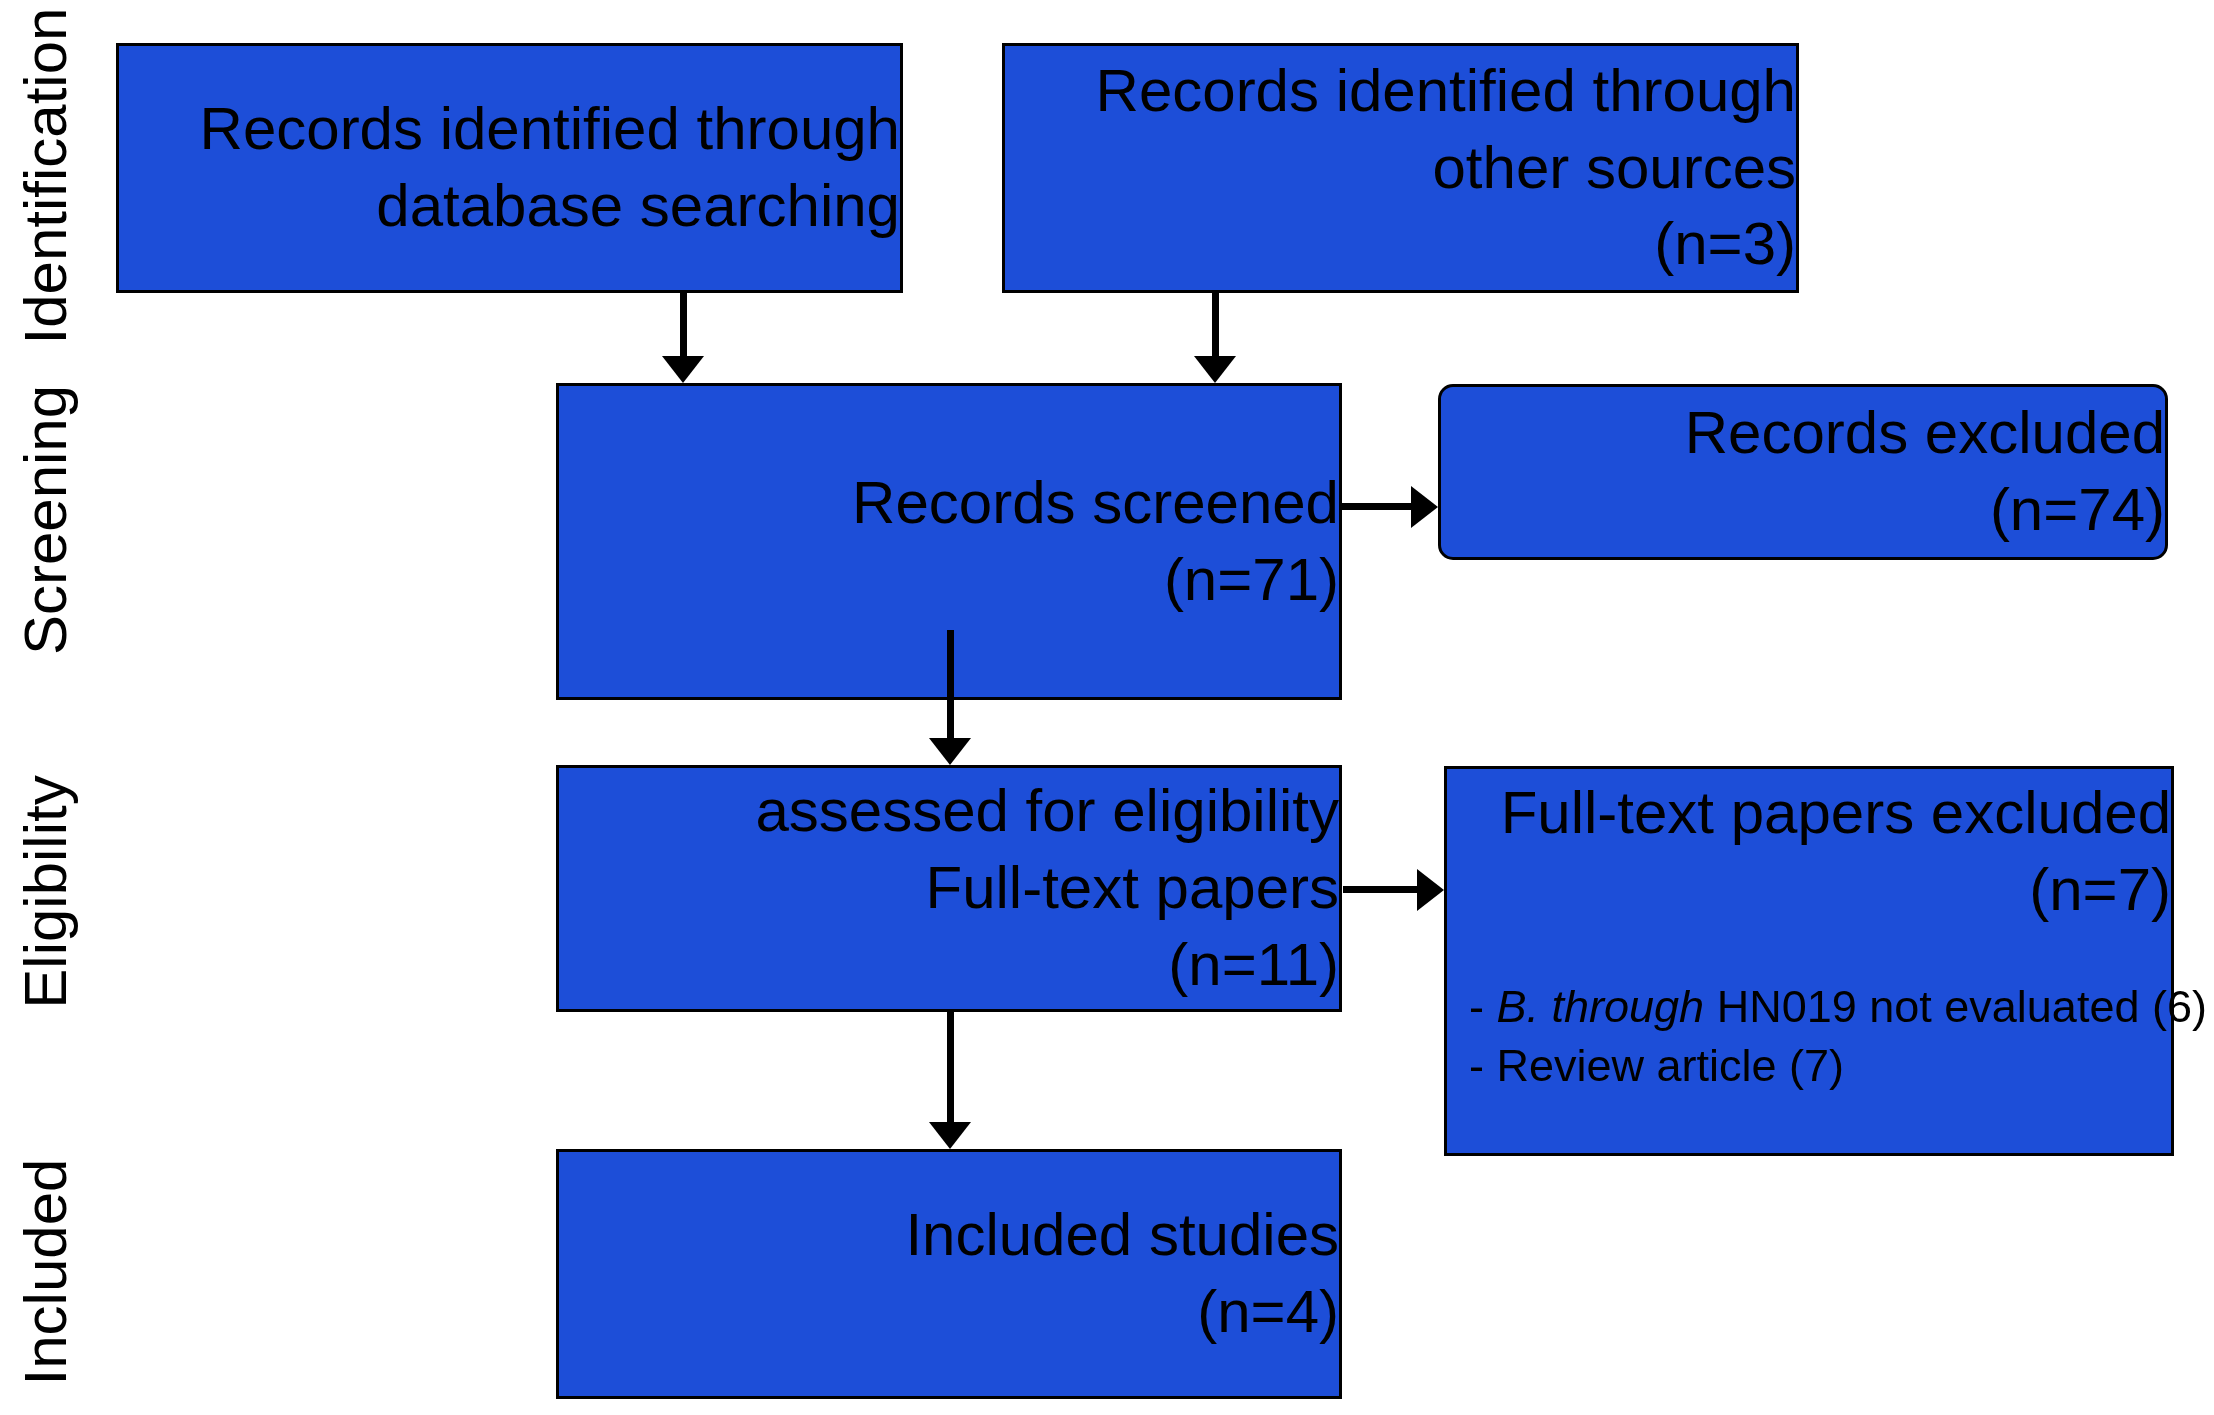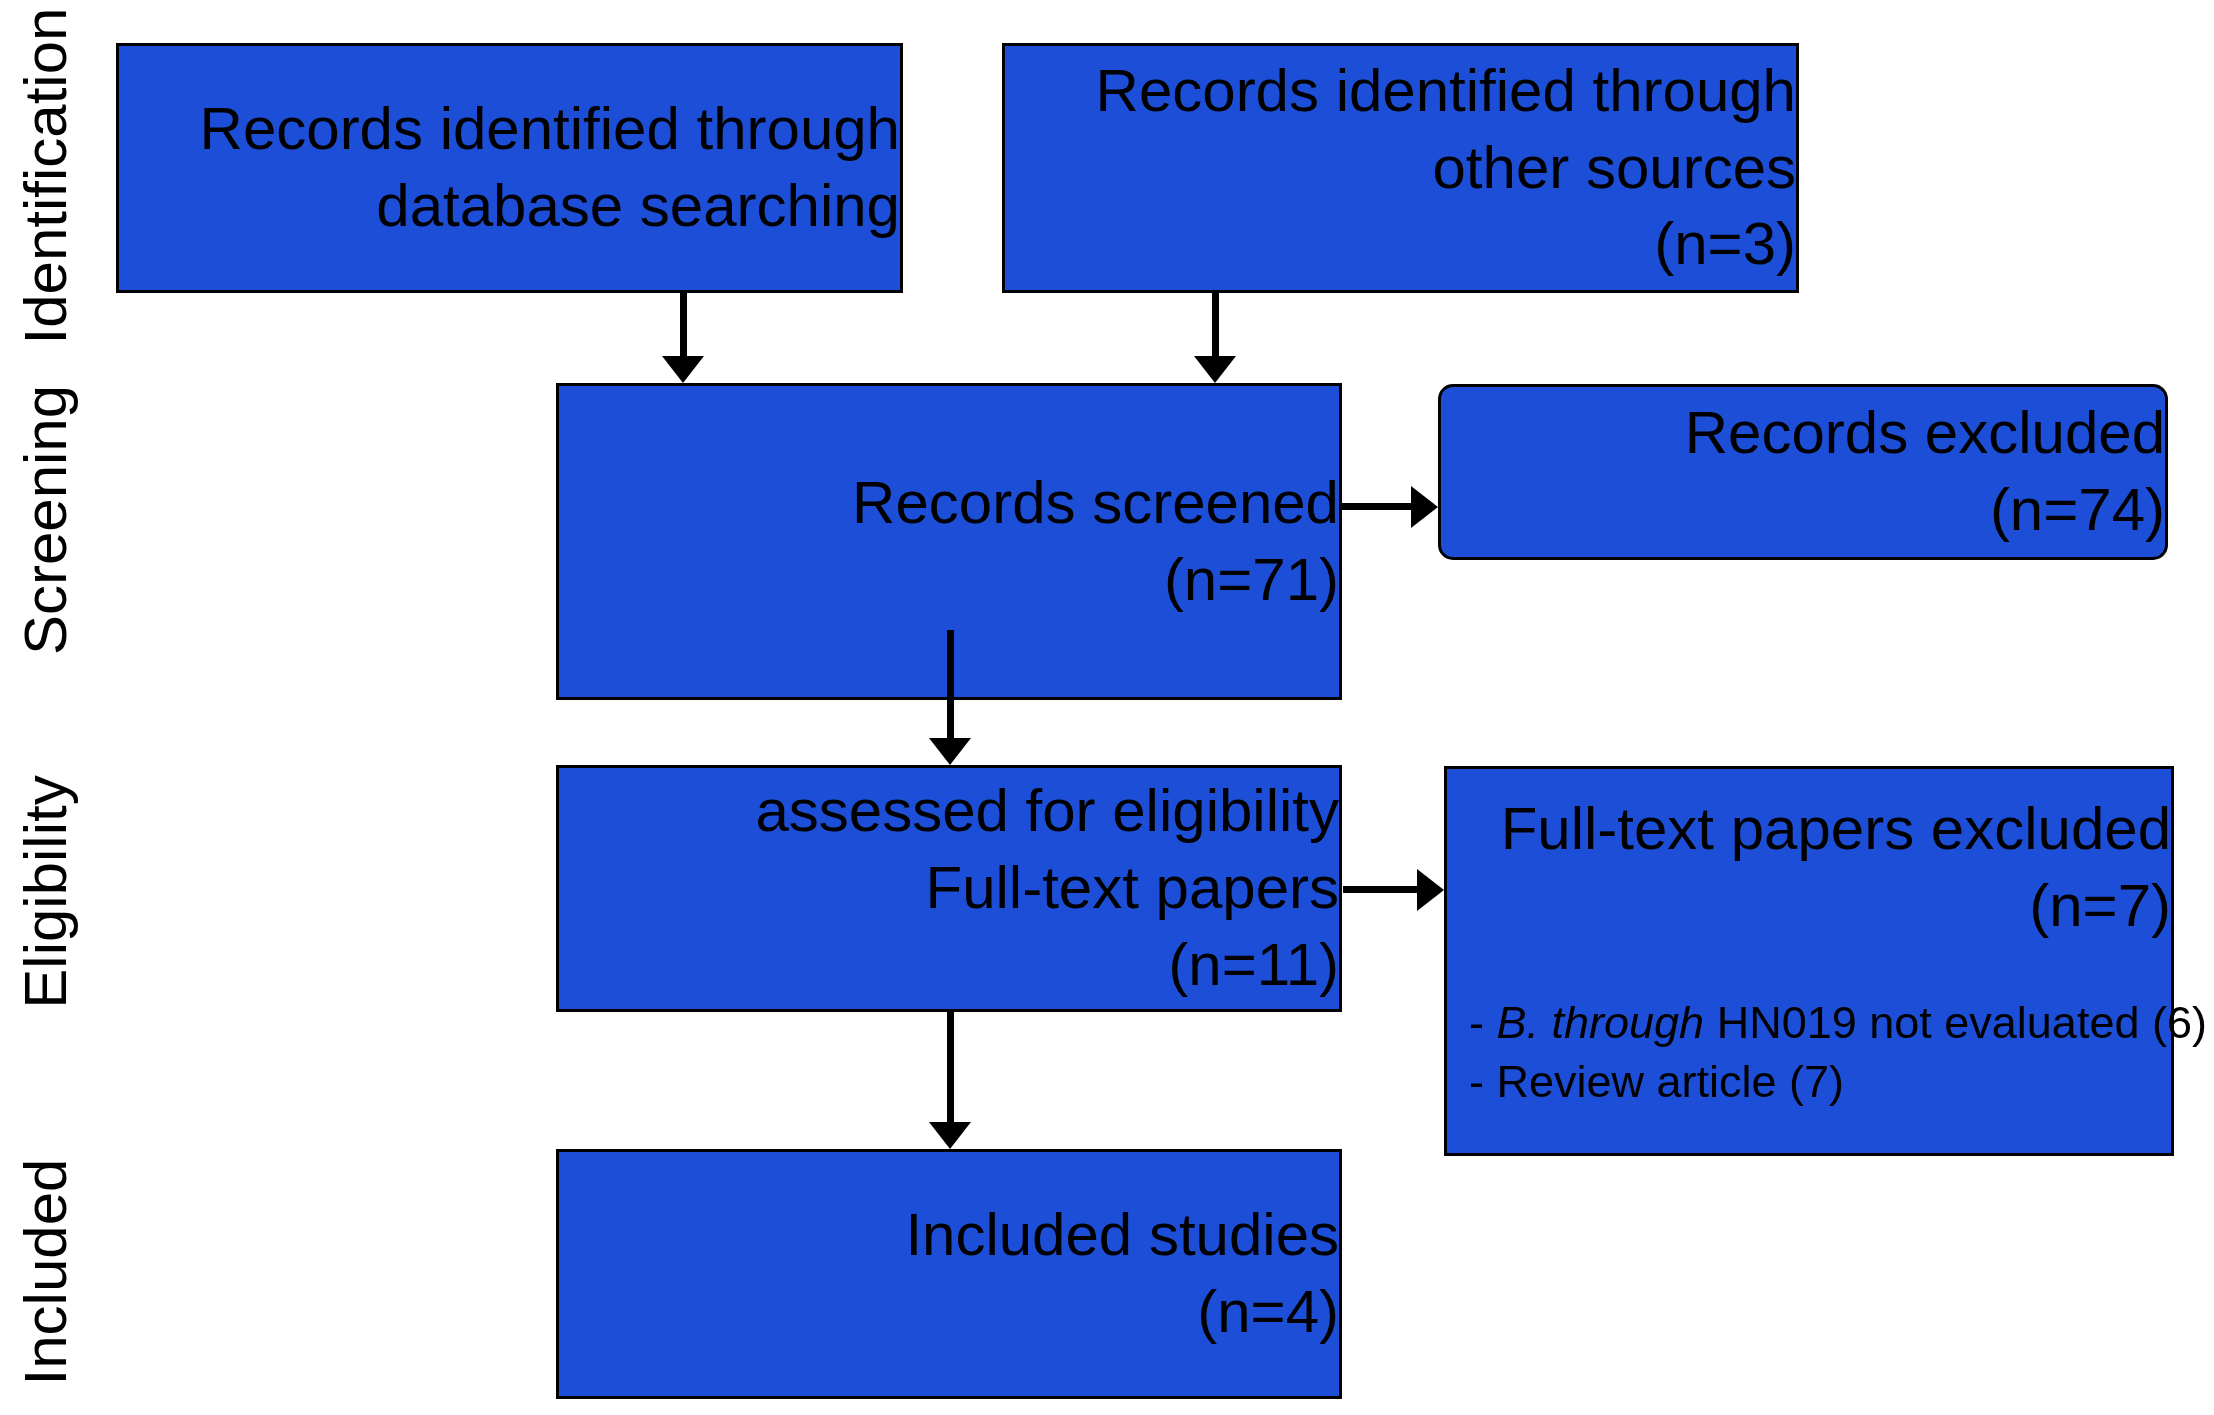--- a/index.html
+++ b/index.html
@@ -26,21 +26,21 @@
     text-align: center;
     font-size: 60px;
     line-height: 1.28;
     color: #000000;
   }
   .fbox .line { white-space: nowrap; }
 
   
   .fbox.reasons-box {
     justify-content: flex-start;
-    padding-top: 22px;
+    padding-top: 6px;
   }
   .reason-list {
     width: 100%;
     box-sizing: border-box;
     text-align: left;
     padding: 48px 10px 0 22px;
     font-size: 45px;
     line-height: 1.32;
   }
   .reason-line { white-space: nowrap; }

